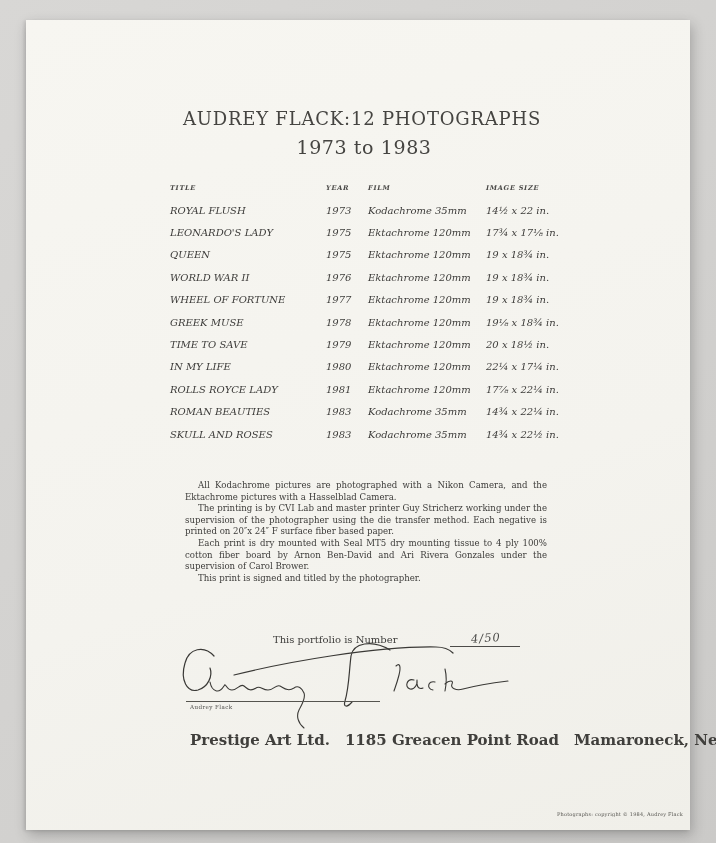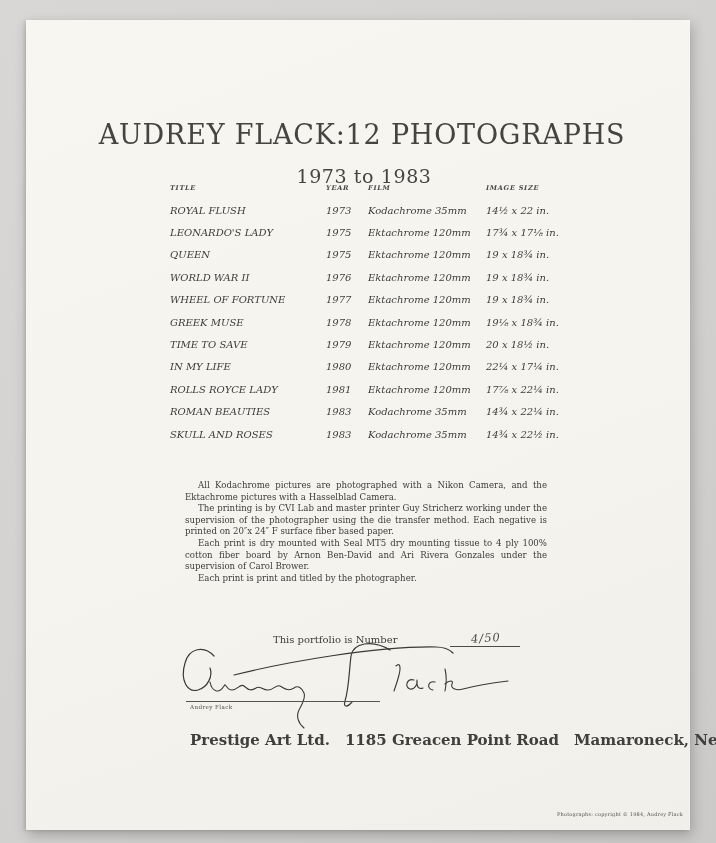--- a/index.html
+++ b/index.html
@@ -9,21 +9,21 @@
     font-family:"DejaVu Serif","Liberation Serif",serif;
     color:#3d3c3a;
   }
   .paper{
     position:absolute;left:26px;top:20px;width:664px;height:810px;
     background:linear-gradient(160deg,#f7f6f1 0%,#f4f3ee 60%,#f0efe9 100%);
     box-shadow:-2px 1px 3px rgba(0,0,0,0.10), 2px 5px 12px rgba(40,40,38,0.28);
   }
   .title-block{position:absolute;top:84px;left:0;right:0;text-align:center;}
   .title-block h1{
-    margin:15px;font-size:27px;font-weight:normal;letter-spacing:0.8px;color:#454441;padding-left:8px;
+    margin:4px;font-size:18px;font-weight:normal;letter-spacing:0.8px;color:#454441;padding-left:8px;
   }
   .title-block h2{
     margin:7px 0 0 12px;font-size:19px;font-weight:normal;letter-spacing:0.6px;color:#454441;
   }
   table.catalog{
     position:absolute;left:144px;top:156px;border-collapse:separate;border-spacing:0;font-style:italic;
   }
   table.catalog th{
     text-align:left;font-size:6.6px;font-weight:bold;letter-spacing:0.7px;
     color:#4a4947;padding:0 0 7px 0;vertical-align:bottom;height:16px;
@@ -157,21 +157,21 @@
           <td>Kodachrome 35mm</td>
           <td>14¾ x 22½ in.</td>
         </tr>
       </tbody>
   </table>
 
   <div class="colophon">
       <p>All Kodachrome pictures are photographed with a Nikon Camera, and the Ektachrome pictures with a Hasselblad Camera.</p>
       <p>The printing is by CVI Lab and master printer Guy Stricherz working under the supervision of the photographer using the die transfer method. Each negative is printed on 20″x 24″ F surface fiber based paper.</p>
       <p>Each print is dry mounted with Seal MT5 dry mounting tissue to 4 ply 100% cotton fiber board by Arnon Ben-David and Ari Rivera Gonzales under the supervision of Carol Brower.</p>
-      <p>Each print is print and titled by the photographer.</p>
+      <p>This print is signed and titled by the photographer.</p>
     </div>
 
   <div class="edition-line">
     <span>This portfolio is Number</span>
     <span class="edition-number-line"><span class="edition-number">4/50</span></span>
   </div>
 
   <svg class="signature-svg" width="352" height="110" viewBox="0 0 352 110">
     <g fill="none" stroke="#3a3936" stroke-linecap="round" stroke-linejoin="round">
 

